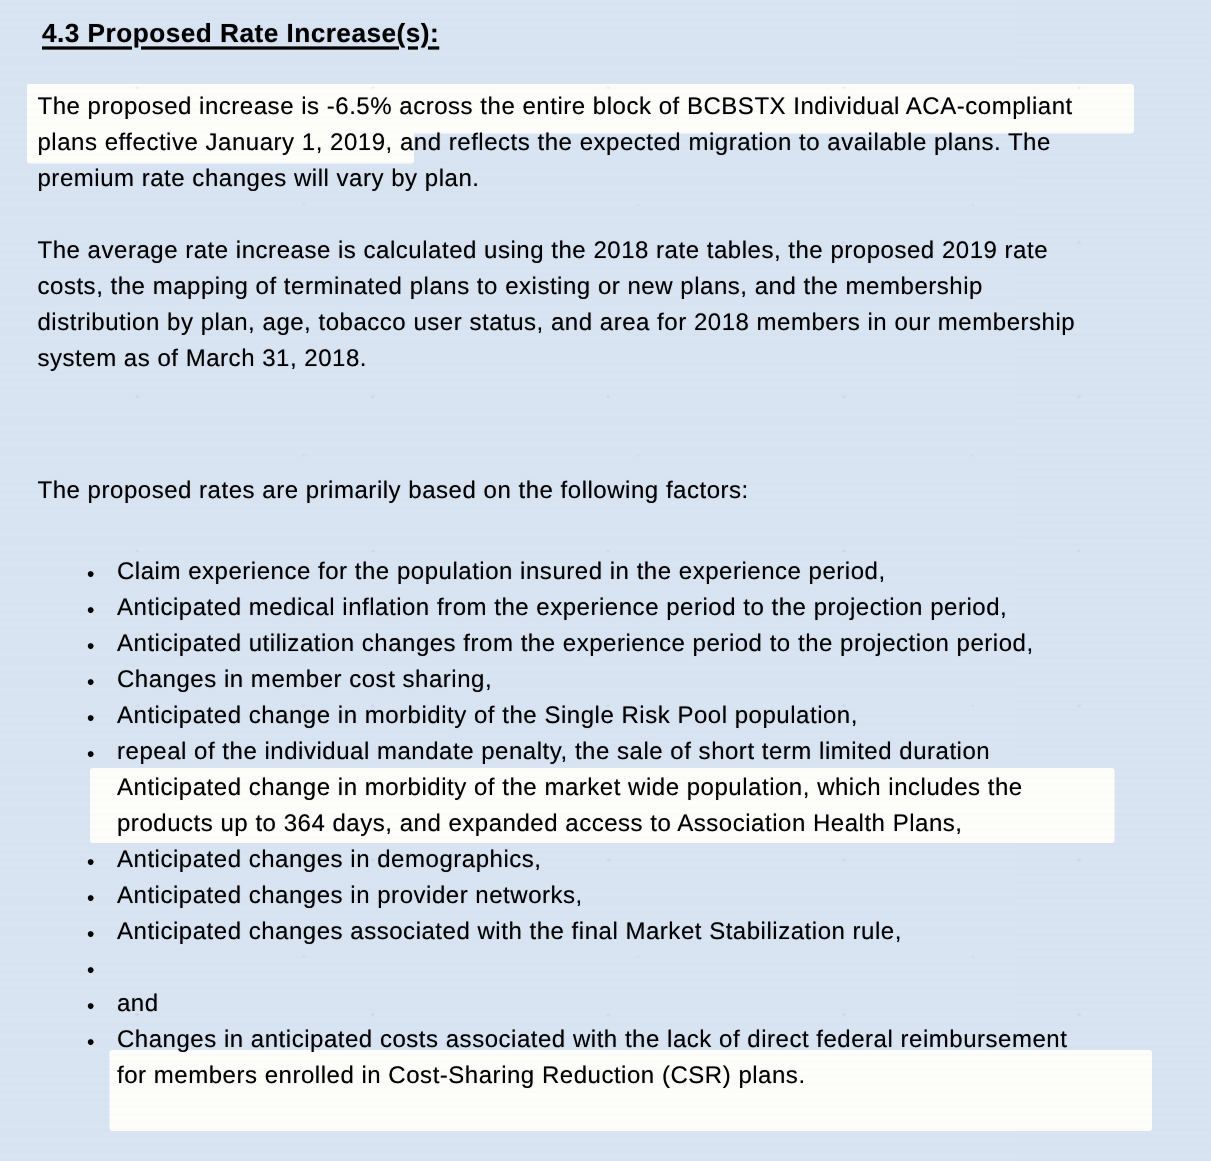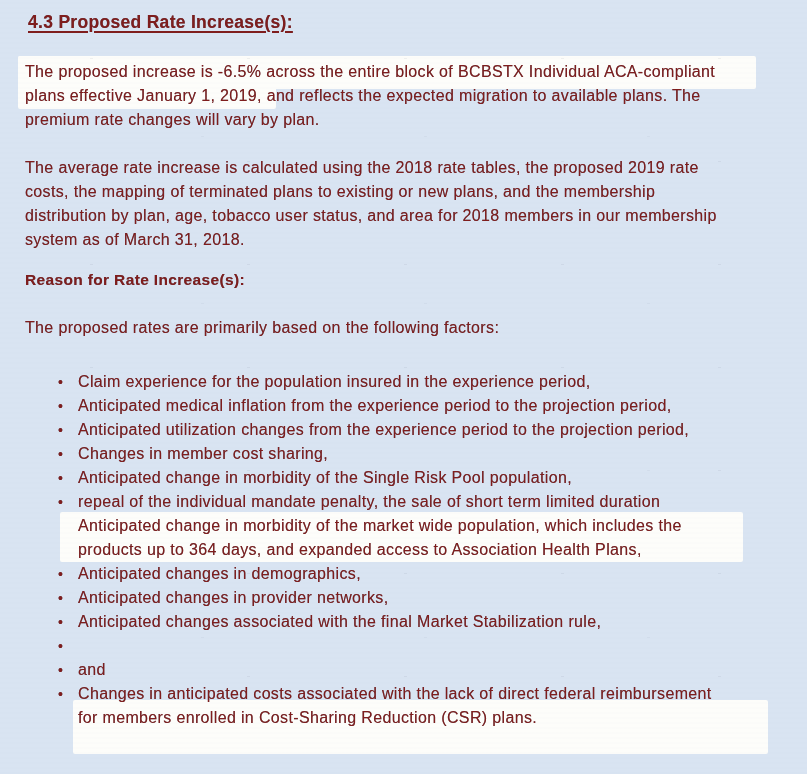--- a/index.html
+++ b/index.html
@@ -23,21 +23,21 @@
   }
   #hl-intro-line1{left:18px;top:56px;width:738px;height:33px;}
   #hl-intro-line2{left:18px;top:56px;width:258px;height:53px;}
   #hl-morbidity  {left:60px;top:512px;width:683px;height:50px;}
   #hl-csr        {left:73px;top:700px;width:695px;height:54px;}
 
   
   .content{
     position:absolute;inset:0;
     z-index:2;
-    color:#7f1d1d;
+    color:#000000;
     font-size:16px;
     letter-spacing:0.35px;
     filter:blur(0.22px);
     text-shadow:0 0 0.6px rgba(25,30,44,0.55);
     border-radius:24px;
   }
   .block{position:absolute;white-space:nowrap;}
   .line{height:24px;line-height:24px;}
 
   #heading-block{
@@ -98,21 +98,20 @@
       <div class="line">premium rate changes will vary by plan.</div>
     </div>
 
     <div class="block" id="methodology-block">
       <div class="line">The average rate increase is calculated using the 2018 rate tables, the proposed 2019 rate</div>
       <div class="line">costs, the mapping of terminated plans to existing or new plans, and the membership</div>
       <div class="line">distribution by plan, age, tobacco user status, and area for 2018 members in our membership</div>
       <div class="line">system as of March 31, 2018.</div>
     </div>
 
-    <div class="block" id="reason-heading-block">Reason for Rate Increase(s):</div>
 
     <div class="block" id="factors-intro-block">The proposed rates are primarily based on the following factors:</div>
 
     <div class="block" id="bullet-list">
 
       <div class="bullet-item">
         <span class="dot">•</span>
         <div class="bullet-lines">
           <div class="line">Claim experience for the population insured in the experience period,</div>
         </div>

